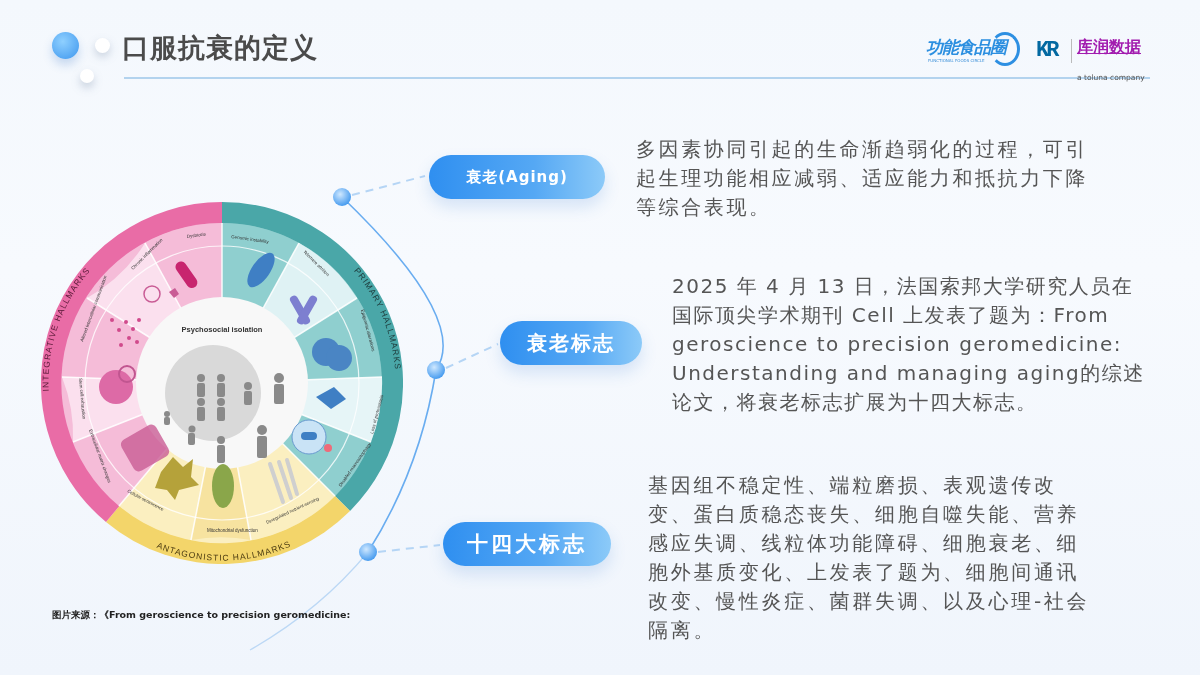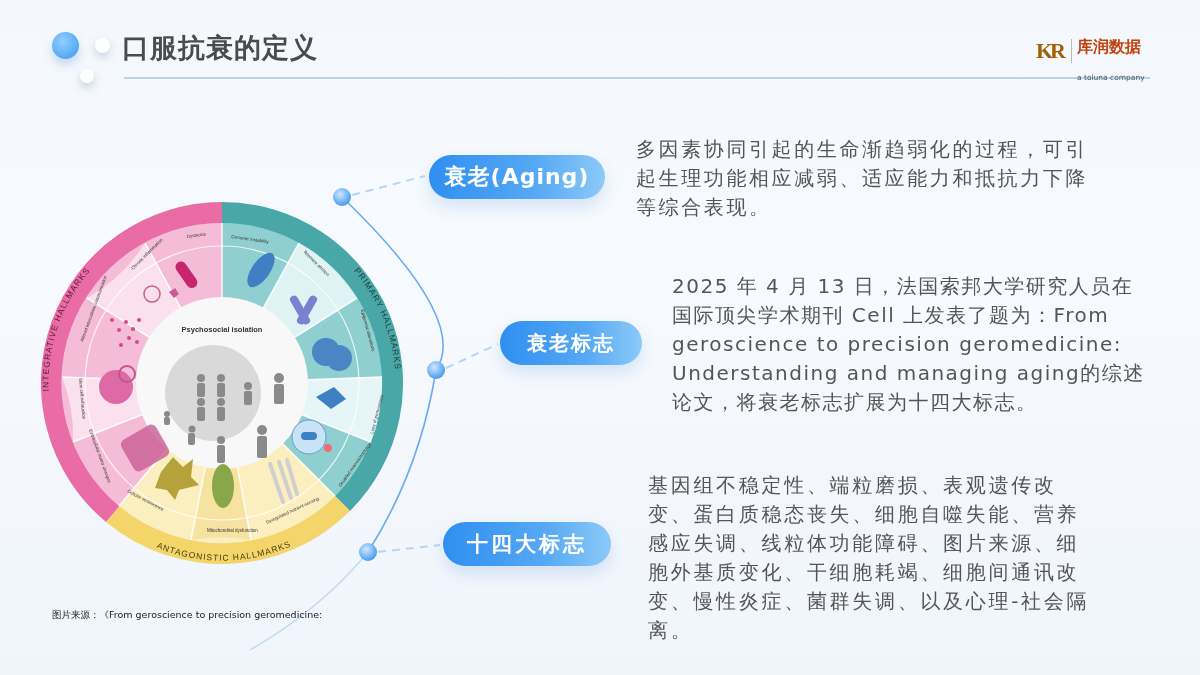--- a/index.html
+++ b/index.html
@@ -26,60 +26,65 @@
   .title-rule { position: absolute; left: 124px; top: 77px; width: 1026px; height: 2px;
     background: #b3d3ee; }
 
   .logo1 { position: absolute; left: 926px; top: 30px; width: 96px; height: 40px; }
   .logo1-text { position: absolute; left: 0; top: 6px; font-size: 17px; font-weight: bold;
     font-style: italic; color: #2c8fe0; letter-spacing: -1px; }
   .logo1-sub { position: absolute; left: 2px; top: 28px; font-size: 4px; color: #3a8fd8; }
   .logo1-ring { position: absolute; left: 64px; top: 2px; width: 30px; height: 34px;
     border: 3px solid #2d8fe2; border-radius: 50%; border-left-color: transparent; }
   .logo2-mark { position: absolute; left: 1036px; top: 38px; font-size: 22px;
-    font-weight: bold; color: #a16207; letter-spacing: -3px; font-family: Liberation Serif, serif; }
+    font-weight: bold; color: #0369a1; letter-spacing: -3px; font-family: Liberation Mono, monospace; }
   .logo2-divider { position: absolute; left: 1071px; top: 39px; width: 1px; height: 24px; background: #bbb; }
-  .logo2-name { position: absolute; left: 1077px; top: 37px; font-size: 16px; font-weight: bold; color: #c2410c; }
+  .logo2-name { position: absolute; left: 1077px; top: 37px; font-size: 16px; font-weight: bold; color: #a21caf; text-decoration: underline; }
   .logo2-sub { position: absolute; left: 1077px; top: 57px; font-size: 7.5px; color: #555; margin-top: 16px; }
 
   
   .wheel { position: absolute; left: 41px; top: 202px; width: 362px; height: 362px; }
 
   
   .connectors { position: absolute; left: 0; top: 0; width: 1200px; height: 675px; pointer-events: none; }
 
   
   .pill { position: absolute; height: 44px; border-radius: 22px;
     background: linear-gradient(90deg, #2f8ff0 0%, #55a8f4 60%, #8ccaf8 100%);
-    color: #fff; font-weight: bold; font-size: 22px; display: flex; align-items: center; justify-content: center;
+    color: #fff; font-weight: bold; font-size: 15px; display: flex; align-items: center; justify-content: center;
     box-shadow: 0 8px 16px rgba(60,130,210,.18); letter-spacing: 1px; }
   .pill-aging { left: 429px; top: 155px; width: 176px; }
   .pill-marks { left: 500px; top: 321px; width: 142px; font-size: 20px; letter-spacing: 2px; }
   .pill-fourteen { left: 443px; top: 522px; width: 168px; font-size: 21px; letter-spacing: 3px; }
 
   .para { position: absolute; font-size: 20px; color: #555; line-height: 29px; letter-spacing: 2.6px; }
   .para-aging { left: 636px; top: 135px; width: 460px; }
   .para-marks { left: 672px; top: 272px; width: 480px; letter-spacing: 1.5px; }
   .para-fourteen { left: 648px; top: 471px; width: 450px; letter-spacing: 2.7px; }
 
   .source { position: absolute; left: 52px; top: 608px; font-size: 9.5px; color: #222;
-    font-weight: normal; line-height: 14px; width: 340px; }
+    font-weight: bold; line-height: 14px; width: 340px; }
   .source-line2 { display: block; padding-left: 50px; }
 </style>
 </head>
 <body>
 
 <div class="slide">
 
   <div class="deco-dot deco-blue"></div>
   <div class="deco-dot deco-w1"></div>
   <div class="deco-dot deco-w2"></div>
   <div class="page-title">口服抗衰的定义</div>
   <div class="title-rule"></div>
 
+  <div class="logo1">
+    <span class="logo1-text">功能食品圈</span>
+    <span class="logo1-sub">FUNCTIONAL FOODS CIRCLE</span>
+    <span class="logo1-ring"></span>
+  </div>
   <div class="logo2-mark">KR</div>
   <div class="logo2-divider"></div>
   <div class="logo2-name">库润数据</div>
   <div class="logo2-sub">a toluna company</div>
 
   <svg class="connectors" viewBox="0 0 1200 675">
     <defs>
       <radialGradient id="dotg" cx="40%" cy="35%" r="70%">
         <stop offset="0%" stop-color="#cfe8ff"></stop>
         <stop offset="100%" stop-color="#3d96ee"></stop>
@@ -223,19 +228,19 @@
       <text x="146" y="36" transform="rotate(-8 146 36)">Dysbiosis</text>
     </g>
   </svg>
 
   <div class="pill pill-aging">衰老(Aging)</div>
   <div class="pill pill-marks">衰老标志</div>
   <div class="pill pill-fourteen">十四大标志</div>
 
   <div class="para para-aging">多因素协同引起的生命渐趋弱化的过程，可引起生理功能相应减弱、适应能力和抵抗力下降等综合表现。</div>
   <div class="para para-marks">2025 年 4 月 13 日，法国索邦大学研究人员在国际顶尖学术期刊 Cell 上发表了题为：From geroscience to precision geromedicine: Understanding and managing aging的综述论文，将衰老标志扩展为十四大标志。</div>
-  <div class="para para-fourteen">基因组不稳定性、端粒磨损、表观遗传改变、蛋白质稳态丧失、细胞自噬失能、营养感应失调、线粒体功能障碍、图片来源、细胞外基质变化、干细胞耗竭、细胞间通讯改变、慢性炎症、菌群失调、以及心理-社会隔离。</div>
+  <div class="para para-fourteen">基因组不稳定性、端粒磨损、表观遗传改变、蛋白质稳态丧失、细胞自噬失能、营养感应失调、线粒体功能障碍、细胞衰老、细胞外基质变化、上发表了题为、细胞间通讯改变、慢性炎症、菌群失调、以及心理-社会隔离。</div>
 
   <div class="source">
     <span>图片来源：《From geroscience to precision geromedicine:</span>
   </div>
 
 </div>
 
 </body></html>

